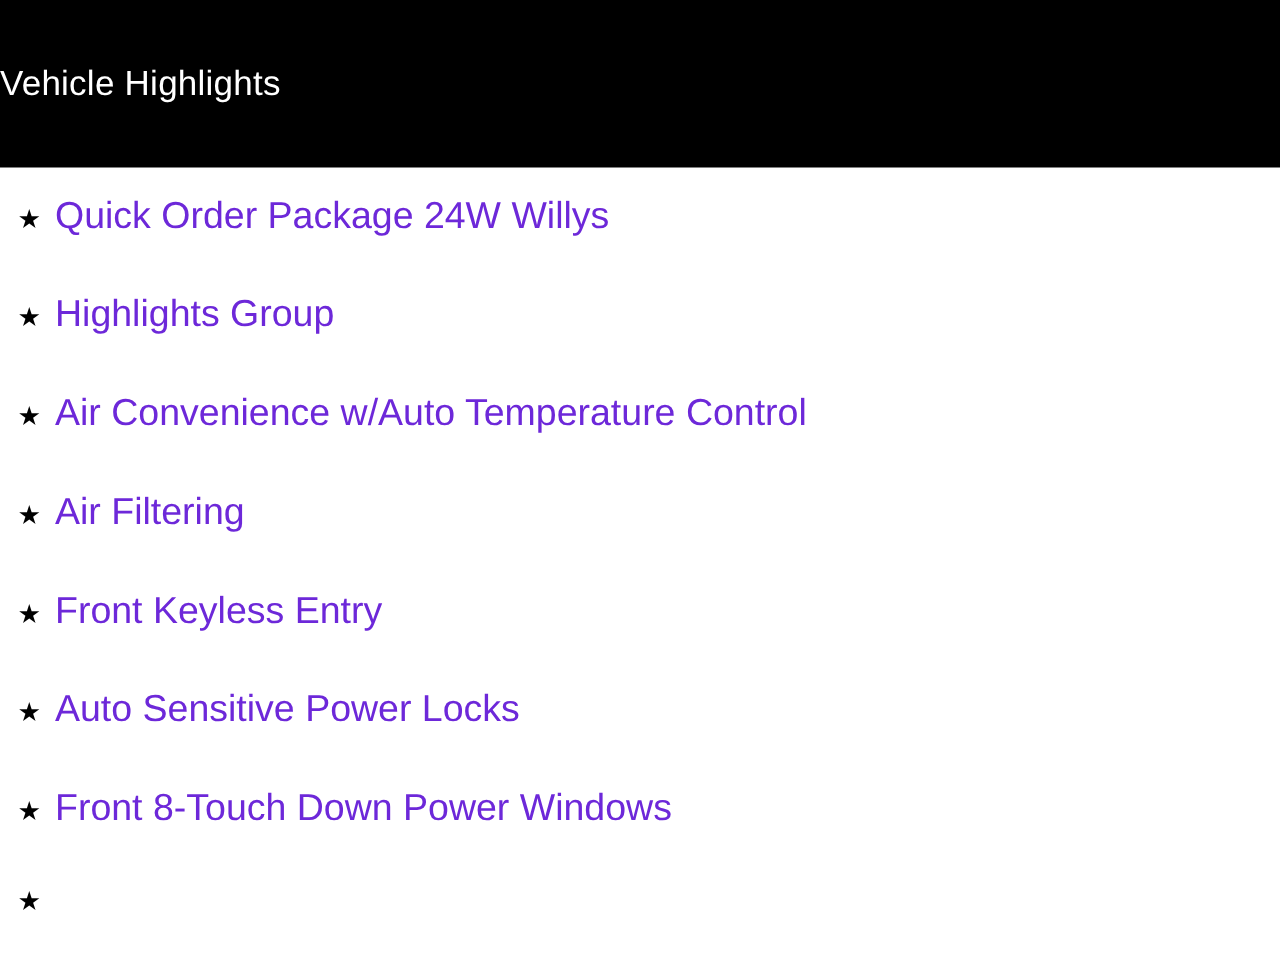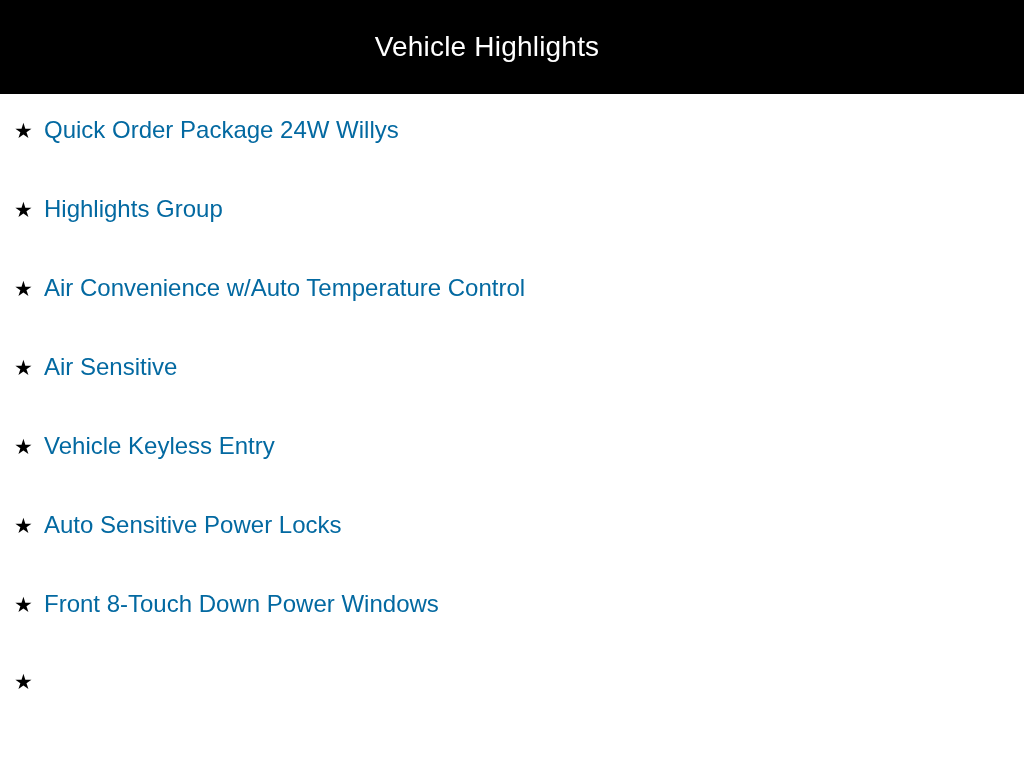--- a/index.html
+++ b/index.html
@@ -14,25 +14,25 @@
     overflow: hidden;
   }
   .page {
     width: 1024px;
     height: 768px;
     position: relative;
     background: #ffffff;
   }
   .header-bar {
     width: 1024px;
-    height: 94px;
+    height: 134px;
     background: #000000;
     display: flex;
     align-items: center;
-    justify-content: center;
+    justify-content: flex-start;
     box-sizing: border-box;
     padding-right: 50px;
   }
   .header-title {
     color: #ffffff;
     font-size: 28px;
     font-weight: 400;
     letter-spacing: 0.2px;
     line-height: 1;
     white-space: nowrap;
@@ -52,22 +52,22 @@
   }
   .bullet-star {
     color: #000000;
     font-size: 21px;
     line-height: 1;
     width: 30px;
     flex: 0 0 30px;
     display: block;
   }
   .item-label {
-    color: #0369a1;
-    font-size: 24px;
+    color: #6d28d9;
+    font-size: 30px;
     line-height: 1;
     white-space: nowrap;
   }
 </style>
 </head>
 <body>
 
 <div class="page">
 
   <div class="header-bar">
@@ -82,25 +82,25 @@
     <li class="highlight-item">
       <span class="bullet-star">★</span>
       <span class="item-label">Highlights Group</span>
     </li>
     <li class="highlight-item">
       <span class="bullet-star">★</span>
       <span class="item-label">Air Convenience w/Auto Temperature Control</span>
     </li>
     <li class="highlight-item">
       <span class="bullet-star">★</span>
-      <span class="item-label">Air Sensitive</span>
+      <span class="item-label">Air Filtering</span>
     </li>
     <li class="highlight-item">
       <span class="bullet-star">★</span>
-      <span class="item-label">Vehicle Keyless Entry</span>
+      <span class="item-label">Front Keyless Entry</span>
     </li>
     <li class="highlight-item">
       <span class="bullet-star">★</span>
       <span class="item-label">Auto Sensitive Power Locks</span>
     </li>
     <li class="highlight-item">
       <span class="bullet-star">★</span>
       <span class="item-label">Front 8-Touch Down Power Windows</span>
     </li>
     <li class="highlight-item">

